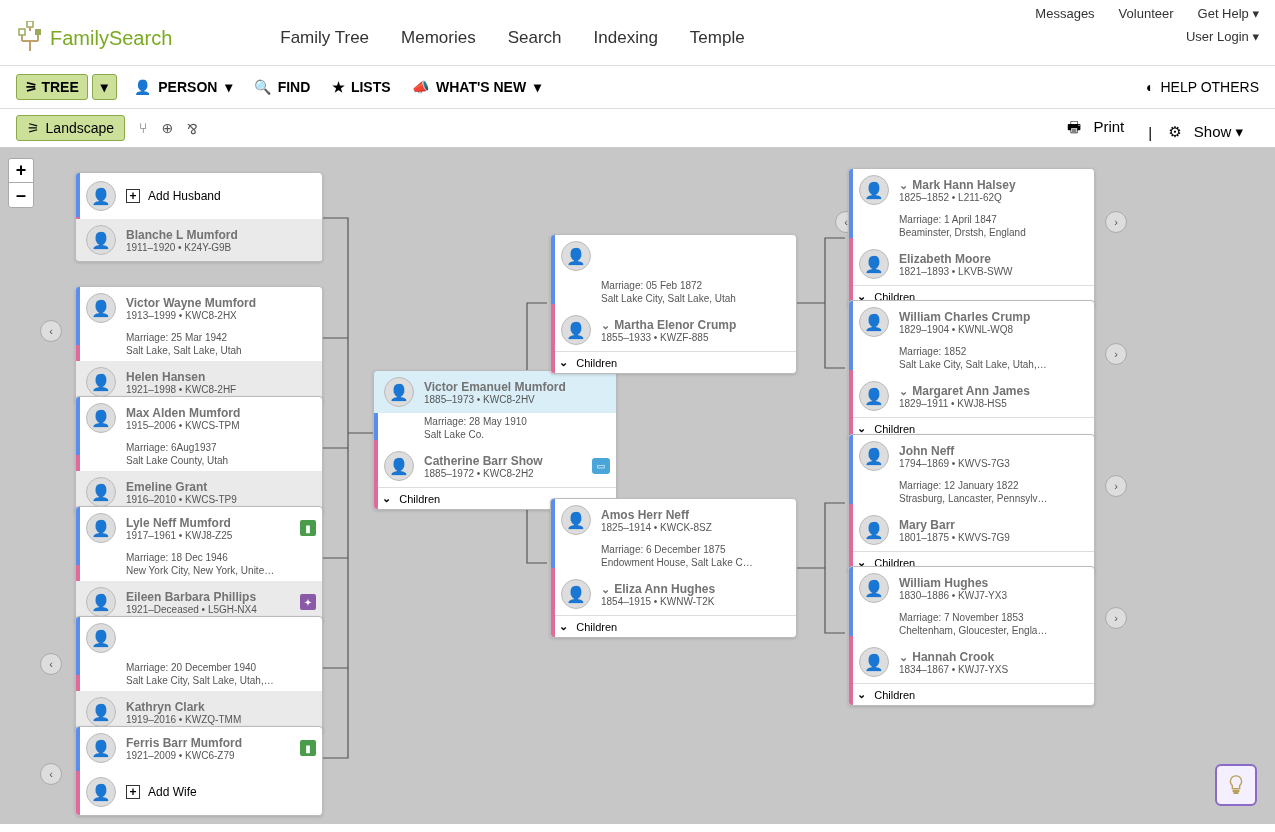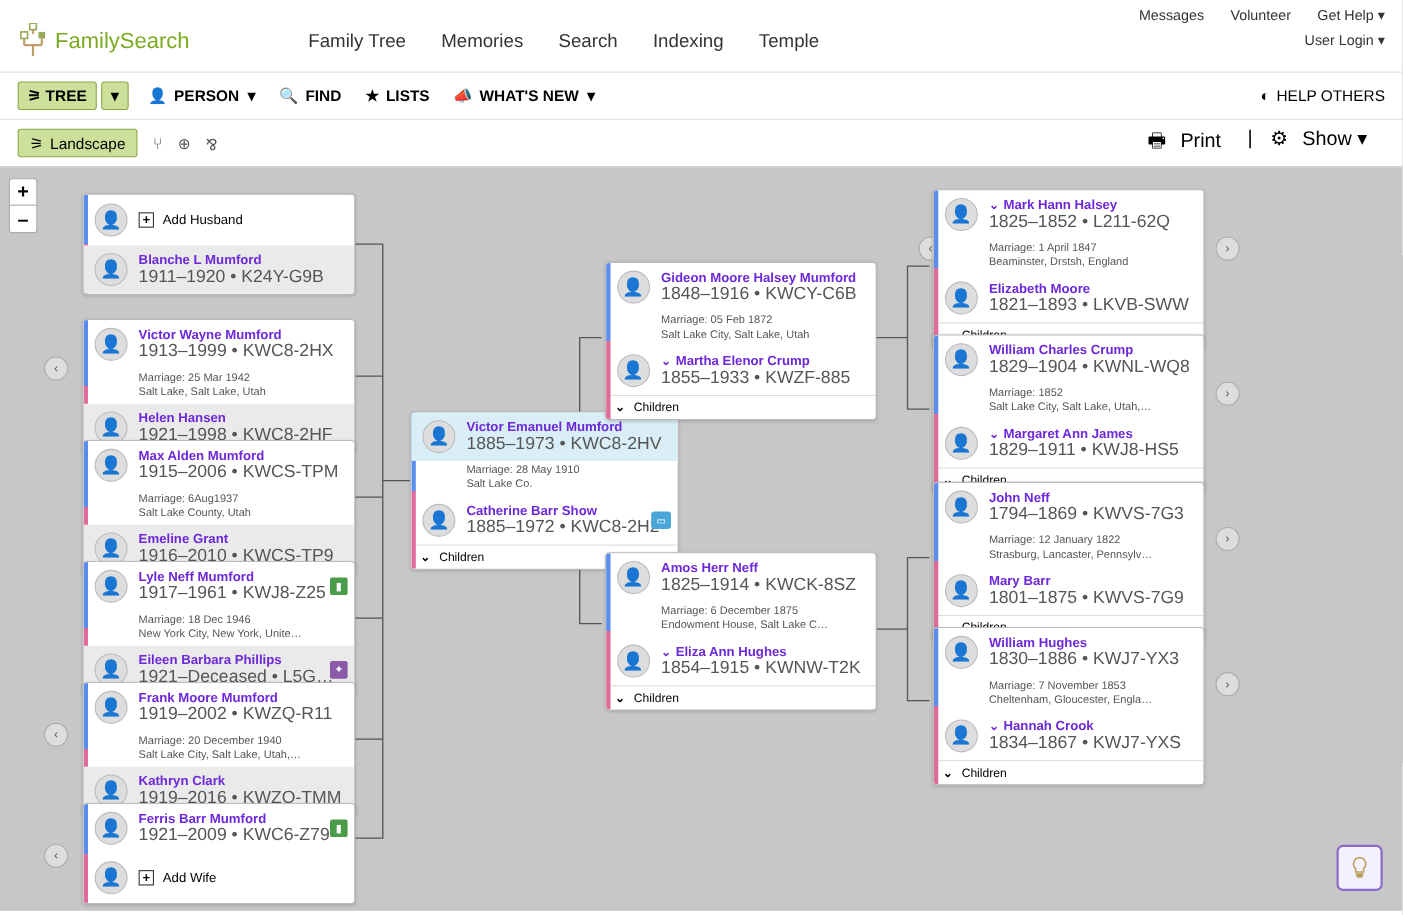--- a/index.html
+++ b/index.html
@@ -15,36 +15,36 @@
 .rightnav div{margin-bottom:4px;cursor:pointer}
 .toolbar{display:flex;align-items:center;padding:8px 16px;border-bottom:1px solid #ddd;font-size:14px;font-weight:bold}
 .tree-btn{display:flex;align-items:center;background:#cce09a;border:1px solid #8aaa4a;border-radius:3px;padding:4px 8px;margin-right:4px;cursor:pointer}
 .tree-dd{background:#cce09a;border:1px solid #8aaa4a;border-radius:3px;padding:4px 8px;margin-right:18px;cursor:pointer}
 .tb-item{display:flex;align-items:center;margin-right:22px;cursor:pointer}
 .tb-item .ic{margin-right:6px}
 .help-others{margin-left:auto;font-weight:normal;display:flex;align-items:center;cursor:pointer}
 .viewbar{display:flex;align-items:center;padding:6px 16px;font-size:14px;border-bottom:1px solid #ccc;background:#fff}
 .landscape-btn{display:flex;align-items:center;background:#cce09a;border:1px solid #8aaa4a;border-radius:3px;padding:4px 10px;margin-right:14px;cursor:pointer}
 .vb-icon{margin-right:14px;cursor:pointer;color:#555}
-.print-show{margin-left:auto;display:flex;align-items:flex-start;font-size:18px}
+.print-show{margin-left:auto;display:flex;align-items:flex-end;font-size:15px}
 .print-show span{margin:0 8px;cursor:pointer}
 .canvas{position:relative;width:1275px;height:676px;background:#c7c7c7;overflow:hidden}
 .zoom{position:absolute;left:8px;top:10px;background:#fff;border:1px solid #aaa;border-radius:3px;z-index:10}
 .zoom div{width:24px;height:24px;display:flex;align-items:center;justify-content:center;font-size:18px;font-weight:bold;cursor:pointer}
 .zoom div:first-child{border-bottom:1px solid #aaa}
 .card{position:absolute;background:#fff;border:1px solid #bbb;border-radius:4px;box-shadow:0 1px 3px rgba(0,0,0,0.15);overflow:hidden}
 .card .stripe{position:absolute;left:0;top:0;bottom:0;width:4px}
 .stripe.bp{background:linear-gradient(#5b8def 0%,#5b8def 50%,#e06b9a 50%,#e06b9a 100%)}
 .row{display:flex;align-items:center;padding:6px 8px 6px 10px;position:relative}
 .row.gray{background:#eaeaea}
 .row.blue{background:#d9eef7}
 .portrait{width:30px;height:30px;border-radius:50%;background:#ddd;border:1px solid #bbb;flex-shrink:0;margin-right:10px;display:flex;align-items:center;justify-content:center;color:#999;font-size:16px}
 .info{flex:1;min-width:0}
-.name{font-weight:bold;font-size:12px;color:#6d28d9;white-space:nowrap;overflow:hidden;text-overflow:ellipsis}
-.meta{font-size:16px;color:#555;white-space:nowrap;overflow:hidden;text-overflow:ellipsis}
+.name{font-weight:bold;font-size:12px;color:#737373;white-space:nowrap;overflow:hidden;text-overflow:ellipsis}
+.meta{font-size:10px;color:#555;white-space:nowrap;overflow:hidden;text-overflow:ellipsis}
 .marr{font-size:10px;color:#555;padding:2px 8px 4px 50px;line-height:1.3}
 .children-bar{display:flex;align-items:center;padding:4px 8px;font-size:11px;border-top:1px solid #ddd;cursor:pointer}
 .children-bar .chev{margin-right:8px;font-weight:bold}
 .expand-chev{font-weight:bold;margin-right:4px;font-size:11px}
 .addrow{display:flex;align-items:center;padding:8px 10px;font-size:12px;cursor:pointer}
 .addrow .plus{width:14px;height:14px;border:1px solid #333;display:flex;align-items:center;justify-content:center;font-size:12px;margin-right:8px;font-weight:bold}
 .nav-circle{position:absolute;width:22px;height:22px;border-radius:50%;background:#ddd;border:1px solid #aaa;display:flex;align-items:center;justify-content:center;font-size:11px;color:#555;cursor:pointer}
 .temple-badge{width:16px;height:16px;background:#4a9b4a;border-radius:2px;position:absolute;right:6px;display:flex;align-items:center;justify-content:center;color:#fff;font-size:10px}
 .purple-badge{width:16px;height:16px;background:#8a5aa8;border-radius:2px;position:absolute;right:6px;display:flex;align-items:center;justify-content:center;color:#fff;font-size:10px}
 .blue-badge{width:18px;height:16px;background:#4aa5d8;border-radius:3px;position:absolute;right:6px;display:flex;align-items:center;justify-content:center;color:#fff;font-size:9px}
@@ -217,24 +217,20 @@
     </div>
 
     <div class="purple-badge">✦</div>
 
   </div>
       </div>
       <div class="card" style="left:75px;top:468px;width:248px">
         <div class="stripe bp"></div>
         <div class="row ">
     <div class="portrait">👤</div>
-    <div class="info">
-      <div class="name">Frank Moore Mumford</div>
-      <div class="meta">1919–2002 • KWZQ-R11</div>
-    </div>
 
   </div>
         <div class="marr">Marriage: 20 December 1940<br>Salt Lake City, Salt Lake, Utah,…</div>
         <div class="row gray">
     <div class="portrait">👤</div>
     <div class="info">
       <div class="name">Kathryn Clark</div>
       <div class="meta">1919–2016 • KWZQ-TMM</div>
     </div>
 
@@ -279,24 +275,20 @@
   </div>
         <div class="children-bar">
           <span class="chev">⌄</span>
           <span>Children</span>
         </div>
       </div>
       <div class="card" style="left:550px;top:86px;width:247px">
         <div class="stripe bp"></div>
         <div class="row ">
     <div class="portrait">👤</div>
-    <div class="info">
-      <div class="name">Gideon Moore Halsey Mumford</div>
-      <div class="meta">1848–1916 • KWCY-C6B</div>
-    </div>
 
   </div>
         <div class="marr">Marriage: 05 Feb 1872<br>Salt Lake City, Salt Lake, Utah</div>
         <div class="row ">
     <div class="portrait">👤</div>
     <div class="info">
       <div class="name"><span class="expand-chev">⌄</span>Martha Elenor Crump</div>
       <div class="meta">1855–1933 • KWZF-885</div>
     </div>
 

